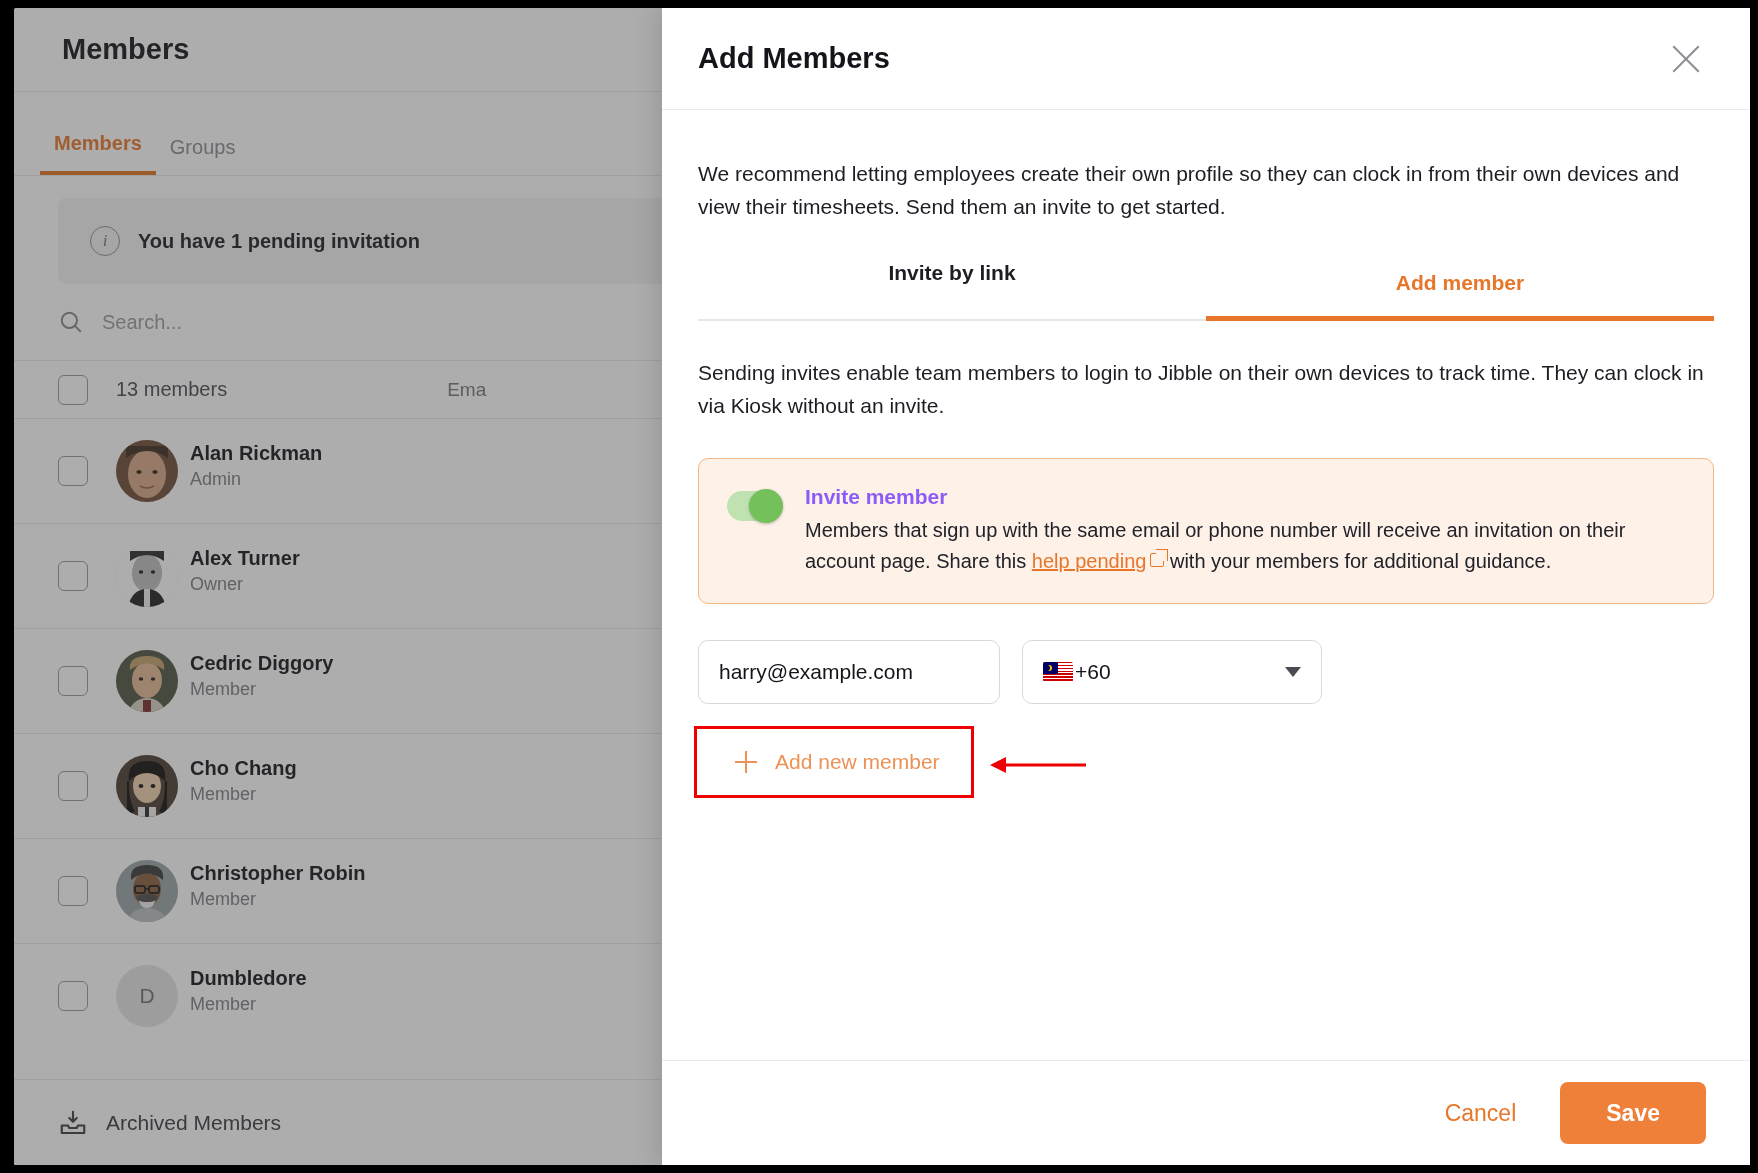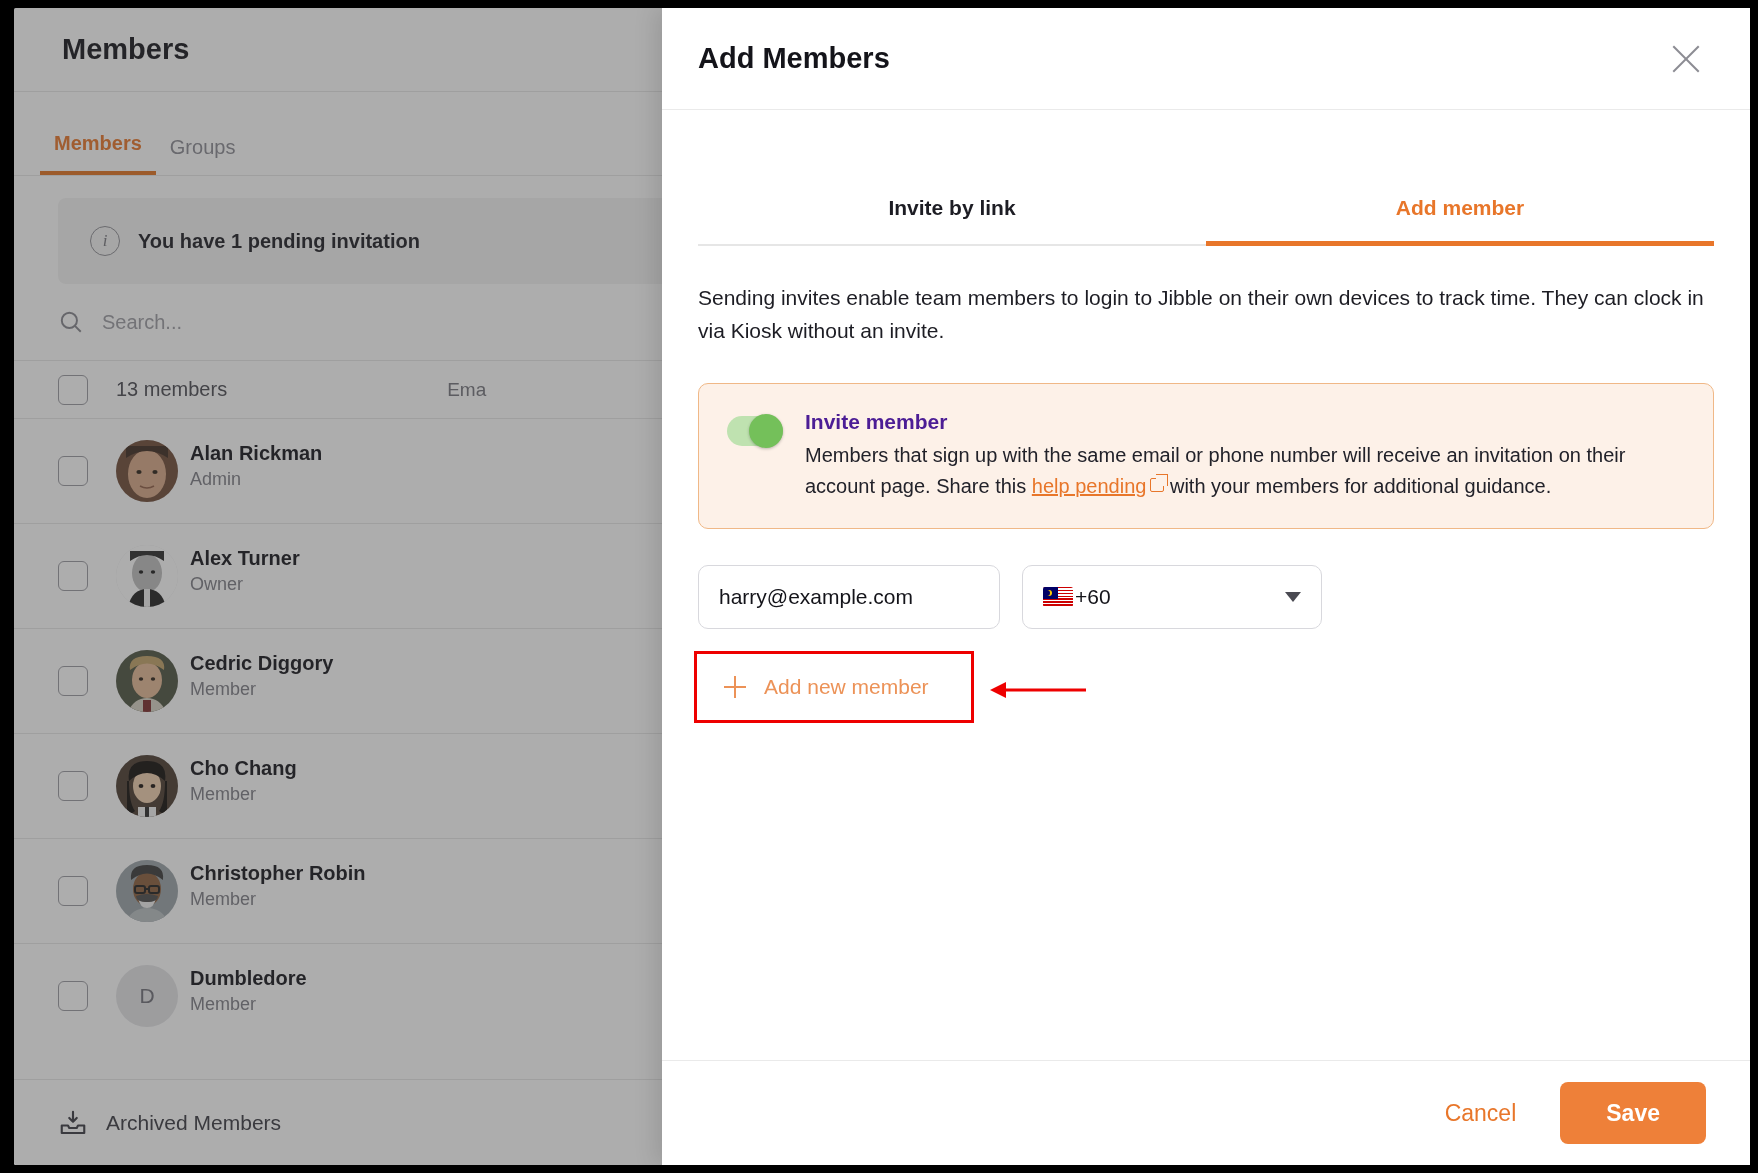--- a/index.html
+++ b/index.html
@@ -149,21 +149,21 @@
 
   .modal-body { flex: 1; padding: 48px 36px 0 36px; overflow: hidden; }
   .intro { font-size: 21px; line-height: 1.55; color: #1d1d24; }
 
   .mtabs { display: flex; margin-top: 38px; border-bottom: 2px solid #e6e6e6; }
   .mtab {
     flex: 1; text-align: center; padding-bottom: 24px;
     font-size: 21px; font-weight: bold; color: #1d1d24;
     position: relative; cursor: pointer;
   }
-  .mtab.active { color: #e8762a; }
+  .mtab.active { color: #e8762a; margin-top: 10px; }
   .mtab.active::after {
     content: ""; position: absolute; left: 0; right: 0; bottom: -2px;
     height: 5px; background: #e8762a;
   }
 
   .sub { font-size: 21px; line-height: 1.55; color: #1d1d24; margin-top: 36px; }
 
   .callout {
     margin-top: 36px;
     border: 1px solid #f0b887;
@@ -175,21 +175,21 @@
   .toggle {
     width: 56px; height: 30px; border-radius: 16px;
     background: #bfe2b0; position: relative; flex: 0 0 56px;
     margin-top: 6px; cursor: pointer;
   }
   .toggle .knob {
     position: absolute; right: 0; top: -2px;
     width: 34px; height: 34px; border-radius: 50%;
     background: #74c05a; box-shadow: 0 1px 3px rgba(0,0,0,0.25);
   }
-  .callout-title { font-size: 21px; font-weight: bold; color: #4c1d95; }
+  .callout-title { font-size: 21px; font-weight: bold; color: #8b5cf6; }
   .callout-text { font-size: 20px; line-height: 1.55; color: #22222a; margin-top: 6px; }
   .link { color: #e8762a; }
   .ext {
     display: inline-block; width: 14px; height: 14px;
     border: 1.6px solid #e8762a; border-radius: 2px;
     position: relative; margin-left: 4px; vertical-align: 1px;
   }
   .ext::after {
     content: ""; position: absolute; right: -5px; top: -5px;
     width: 11px; height: 11px;
@@ -221,21 +221,21 @@
     content: ""; position: absolute; left: 3px; top: 3px;
     width: 6px; height: 6px; border-radius: 50%;
     box-shadow: inset -2px 0 0 0 #ffcc00;
   }
   .dd-caret {
     width: 0; height: 0; margin-left: auto;
     border-left: 8px solid transparent; border-right: 8px solid transparent;
     border-top: 10px solid #4a4a52;
   }
 
-  .add-new-wrap { position: relative; margin-top: 26px; width: 272px; }
+  .add-new-wrap { position: relative; margin-top: 26px; width: 272px; padding-left: 11px; }
   .add-new {
     height: 64px; display: flex; align-items: center;
     gap: 18px; padding: 0 26px;
     font-size: 21px; color: #ec9257; cursor: pointer;
     background: #fff;
   }
   .plus-ic {
     position: relative; width: 22px; height: 22px; flex: 0 0 22px;
   }
   .plus-ic::before, .plus-ic::after {
@@ -461,20 +461,21 @@
 
   <div id="modal">
 
     <div class="modal-head">
       <div class="modal-title">Add Members</div>
       <div class="close-x"></div>
     </div>
 
     <div class="modal-body">
 
+      <div class="intro">We recommend letting employees create their own profile so they can clock in from their own devices and view their timesheets. Send them an invite to get started.</div>
 
       <div class="mtabs">
         <div class="mtab">Invite by link</div>
         <div class="mtab active">Add member</div>
       </div>
 
       <div class="sub">Sending invites enable team members to login to Jibble on their own devices to track time. They can clock in via Kiosk without an invite.</div>
 
       <div class="callout">
         <div class="toggle">

